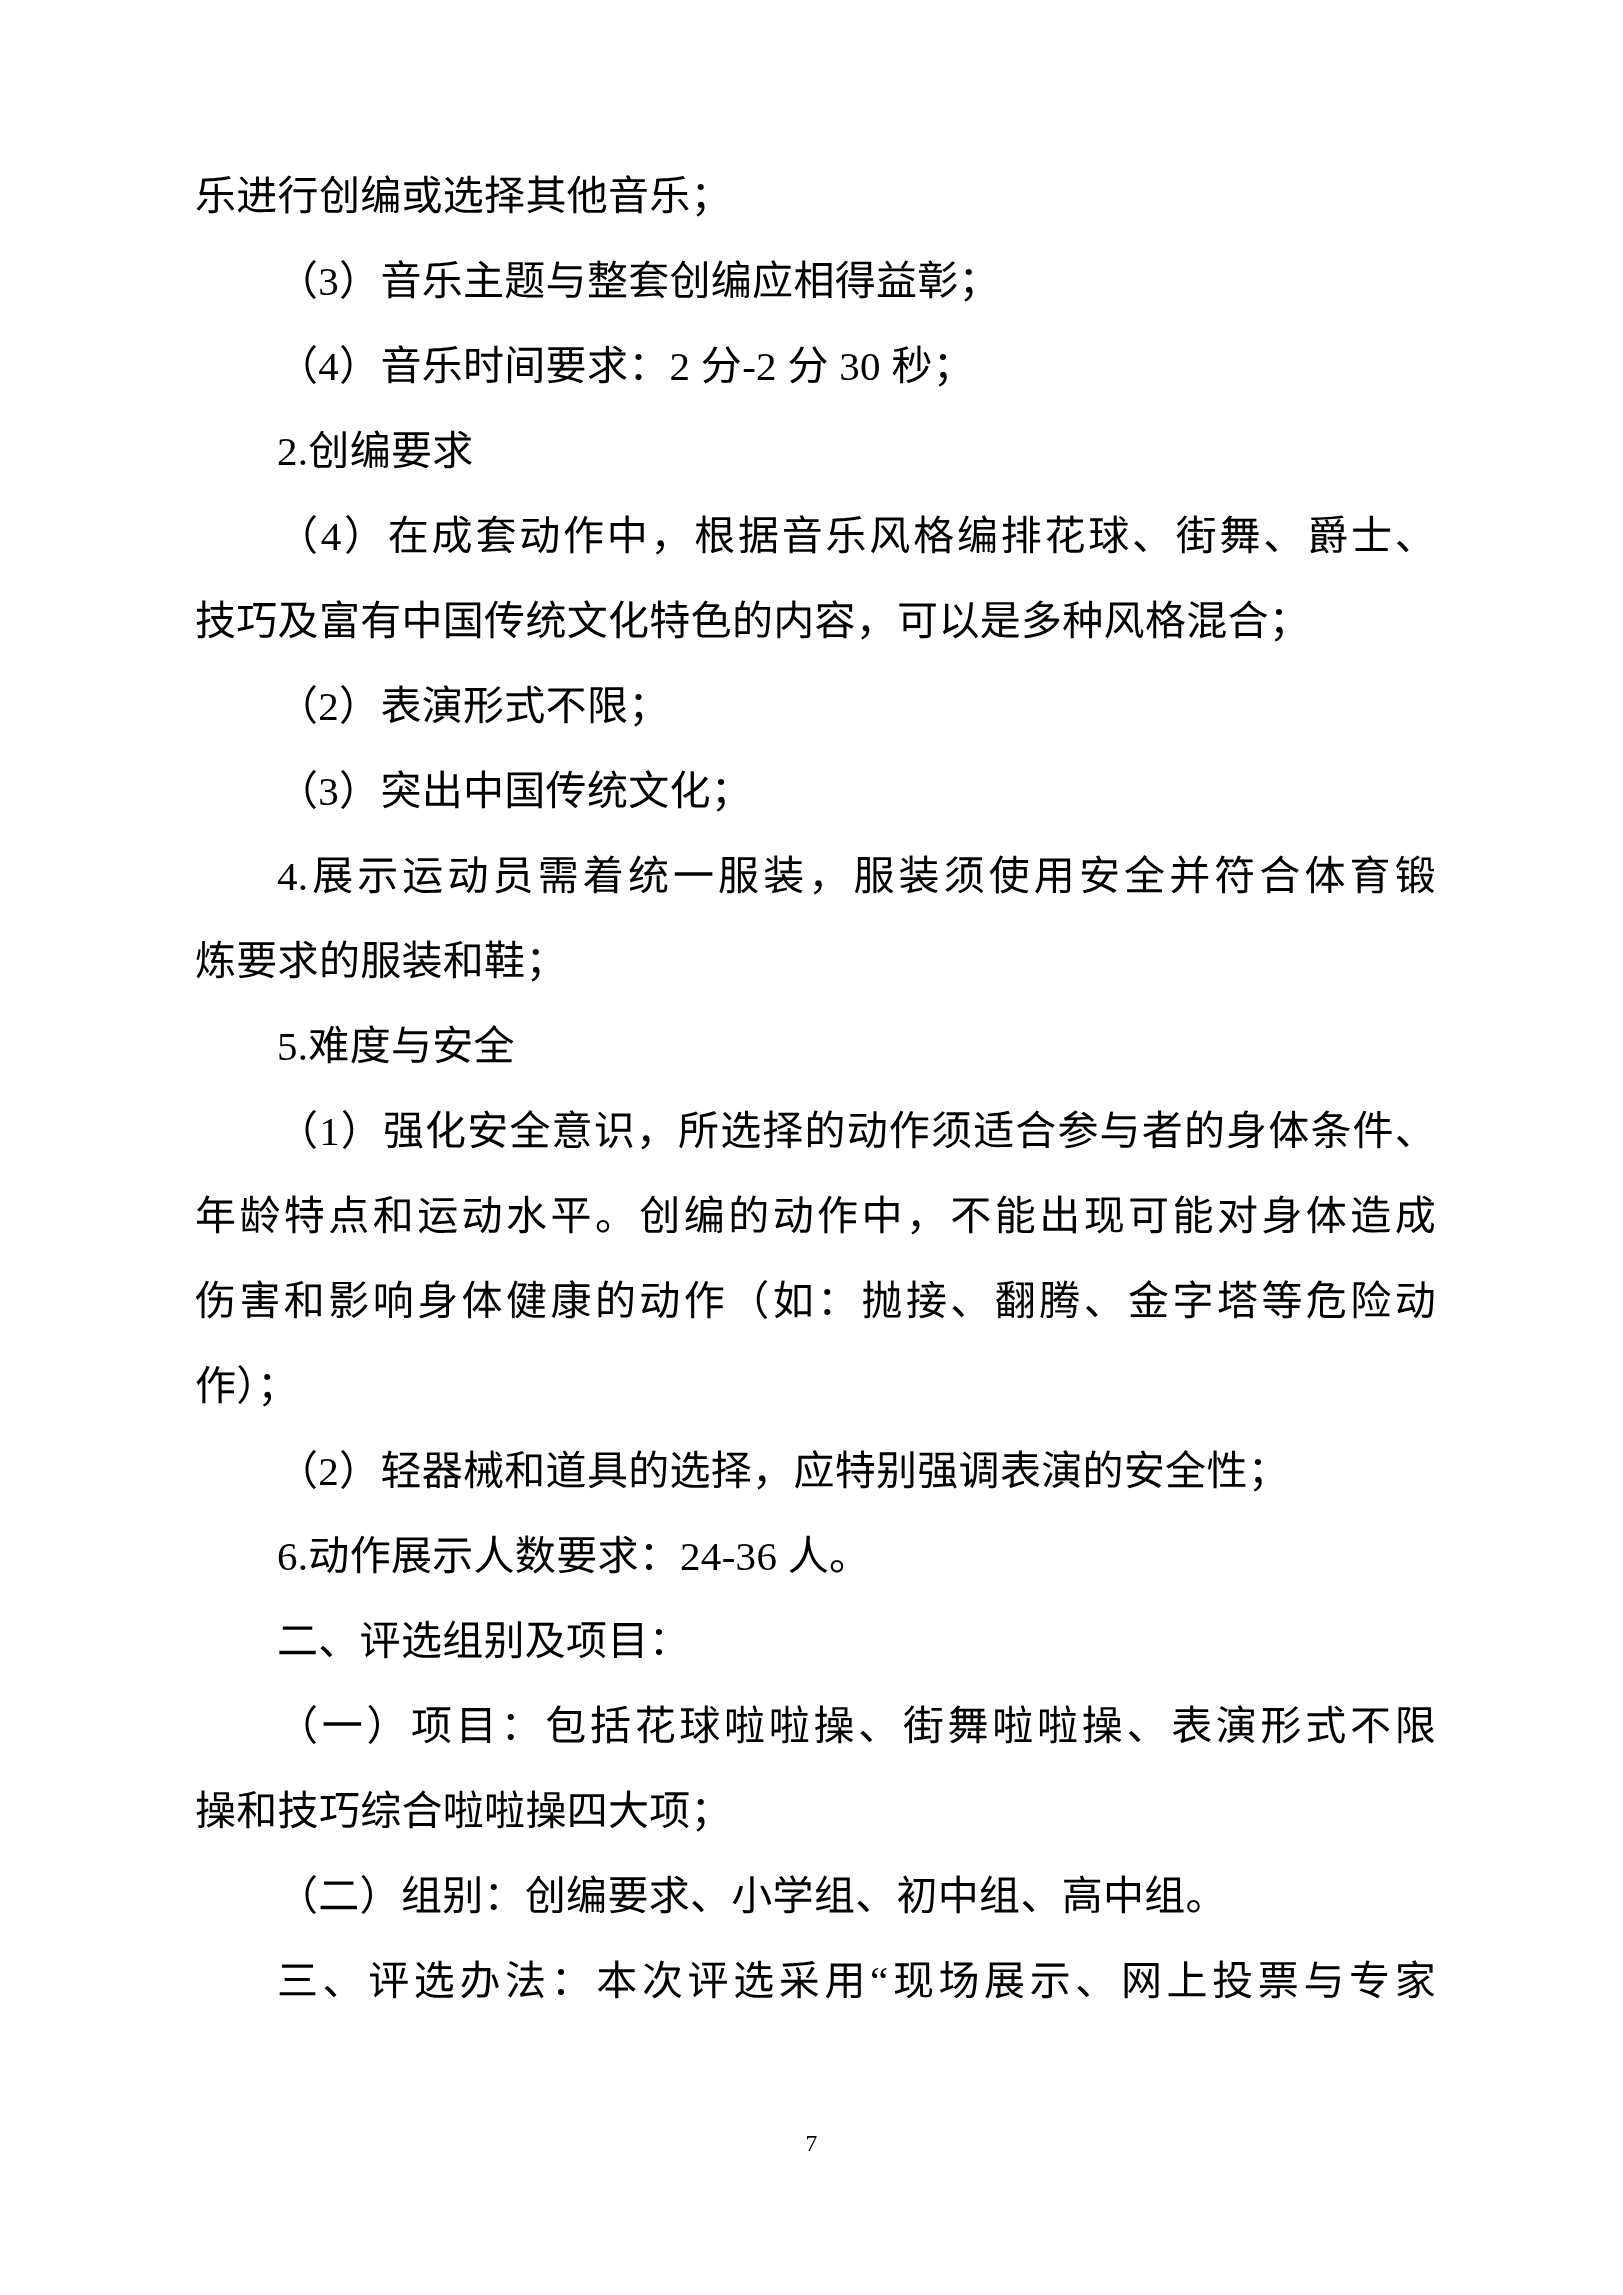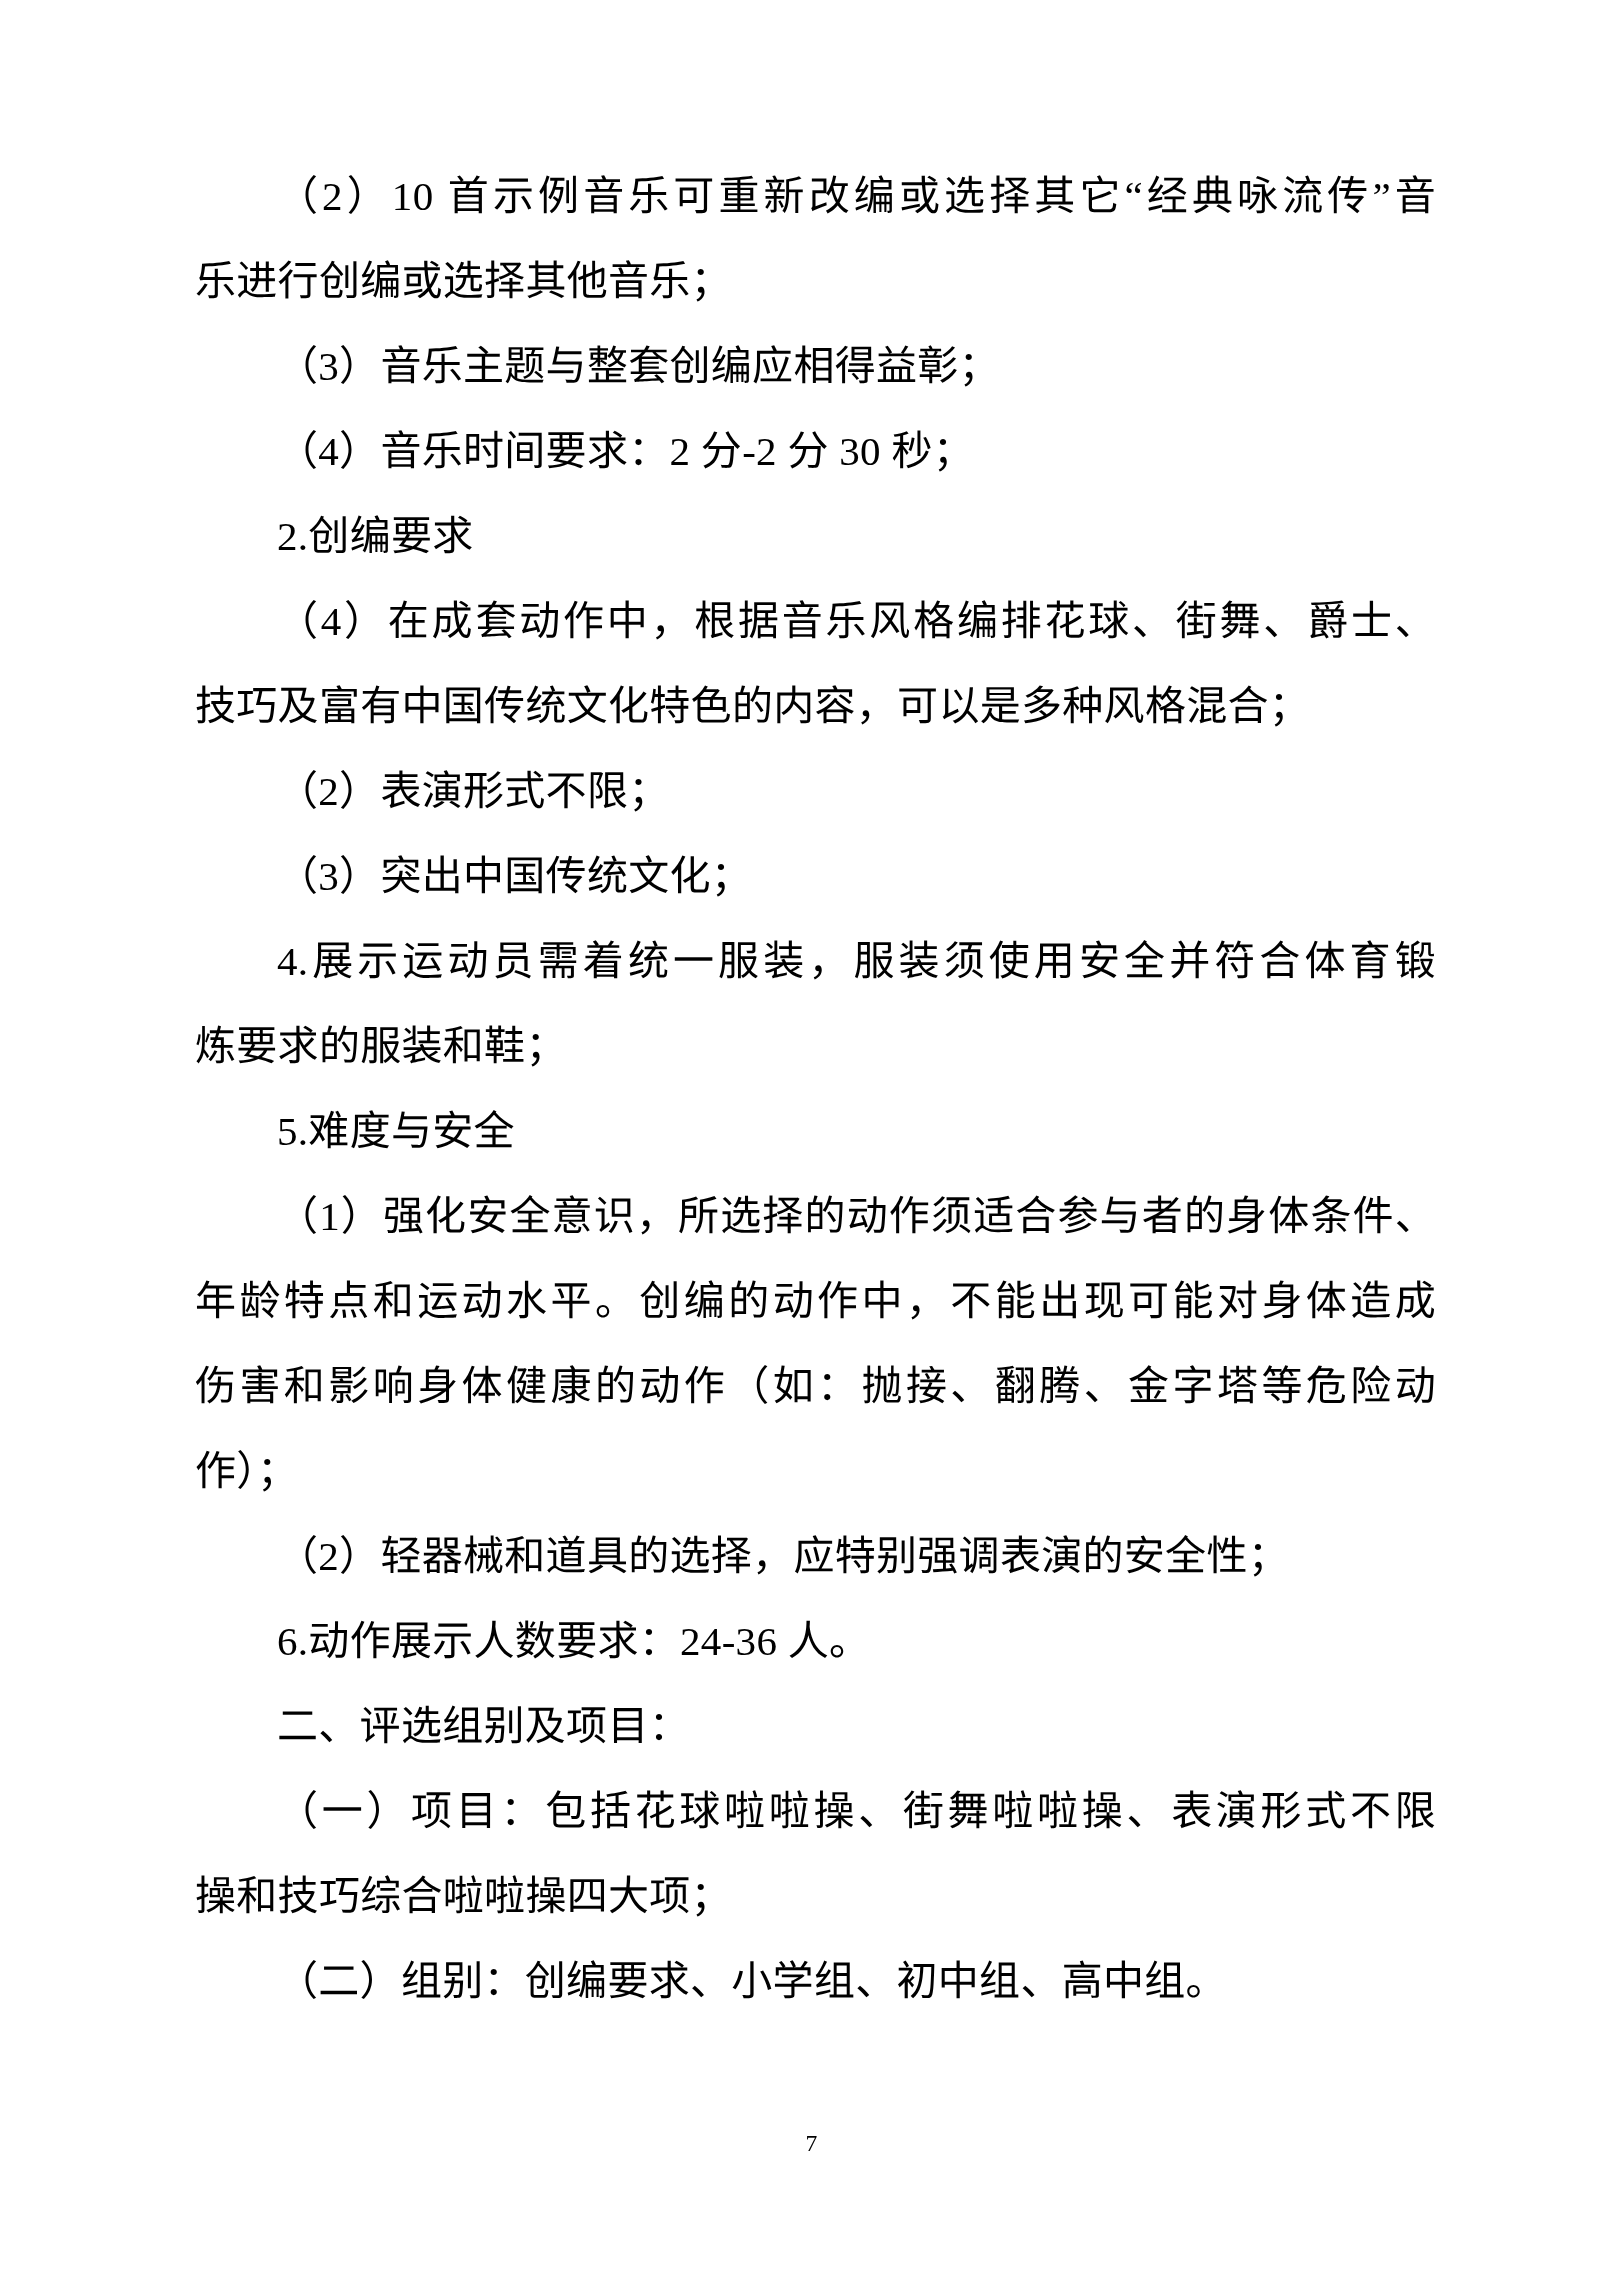--- a/index.html
+++ b/index.html
@@ -48,21 +48,20 @@
     text-align: center;
     font-size: 23.6px;
     line-height: 31px;
   }
 </style>
 </head>
 <body>
 
 <div class="page">
   <div class="content">
-    <div class="line indent fill">（2）10 首示例音乐可重新改编或选择其它“经典咏流传”音</div>
     <div class="line">乐进行创编或选择其他音乐；</div>
     <div class="line indent">（3）音乐主题与整套创编应相得益彰；</div>
     <div class="line indent">（4）音乐时间要求：2 分-2 分 30 秒；</div>
     <div class="line indent">2.创编要求</div>
     <div class="line indent fill">（4）在成套动作中，根据音乐风格编排花球、街舞、爵士、</div>
     <div class="line">技巧及富有中国传统文化特色的内容，可以是多种风格混合；</div>
     <div class="line indent">（2）表演形式不限；</div>
     <div class="line indent">（3）突出中国传统文化；</div>
     <div class="line indent fill">4.展示运动员需着统一服装，服装须使用安全并符合体育锻</div>
     <div class="line">炼要求的服装和鞋；</div>
@@ -70,16 +69,17 @@
     <div class="line indent fill">（1）强化安全意识，所选择的动作须适合参与者的身体条件、</div>
     <div class="line fill">年龄特点和运动水平。创编的动作中，不能出现可能对身体造成</div>
     <div class="line fill">伤害和影响身体健康的动作（如：抛接、翻腾、金字塔等危险动</div>
     <div class="line">作）；</div>
     <div class="line indent">（2）轻器械和道具的选择，应特别强调表演的安全性；</div>
     <div class="line indent">6.动作展示人数要求：24-36 人。</div>
     <div class="line indent">二、评选组别及项目：</div>
     <div class="line indent fill">（一）项目：包括花球啦啦操、街舞啦啦操、表演形式不限</div>
     <div class="line">操和技巧综合啦啦操四大项；</div>
     <div class="line indent">（二）组别：创编要求、小学组、初中组、高中组。</div>
+    <div class="line indent fill">三、评选办法：本次评选采用“现场展示、网上投票与专家</div>
   </div>
   <div class="page-number">7</div>
 </div>
 
 
 </body></html>

